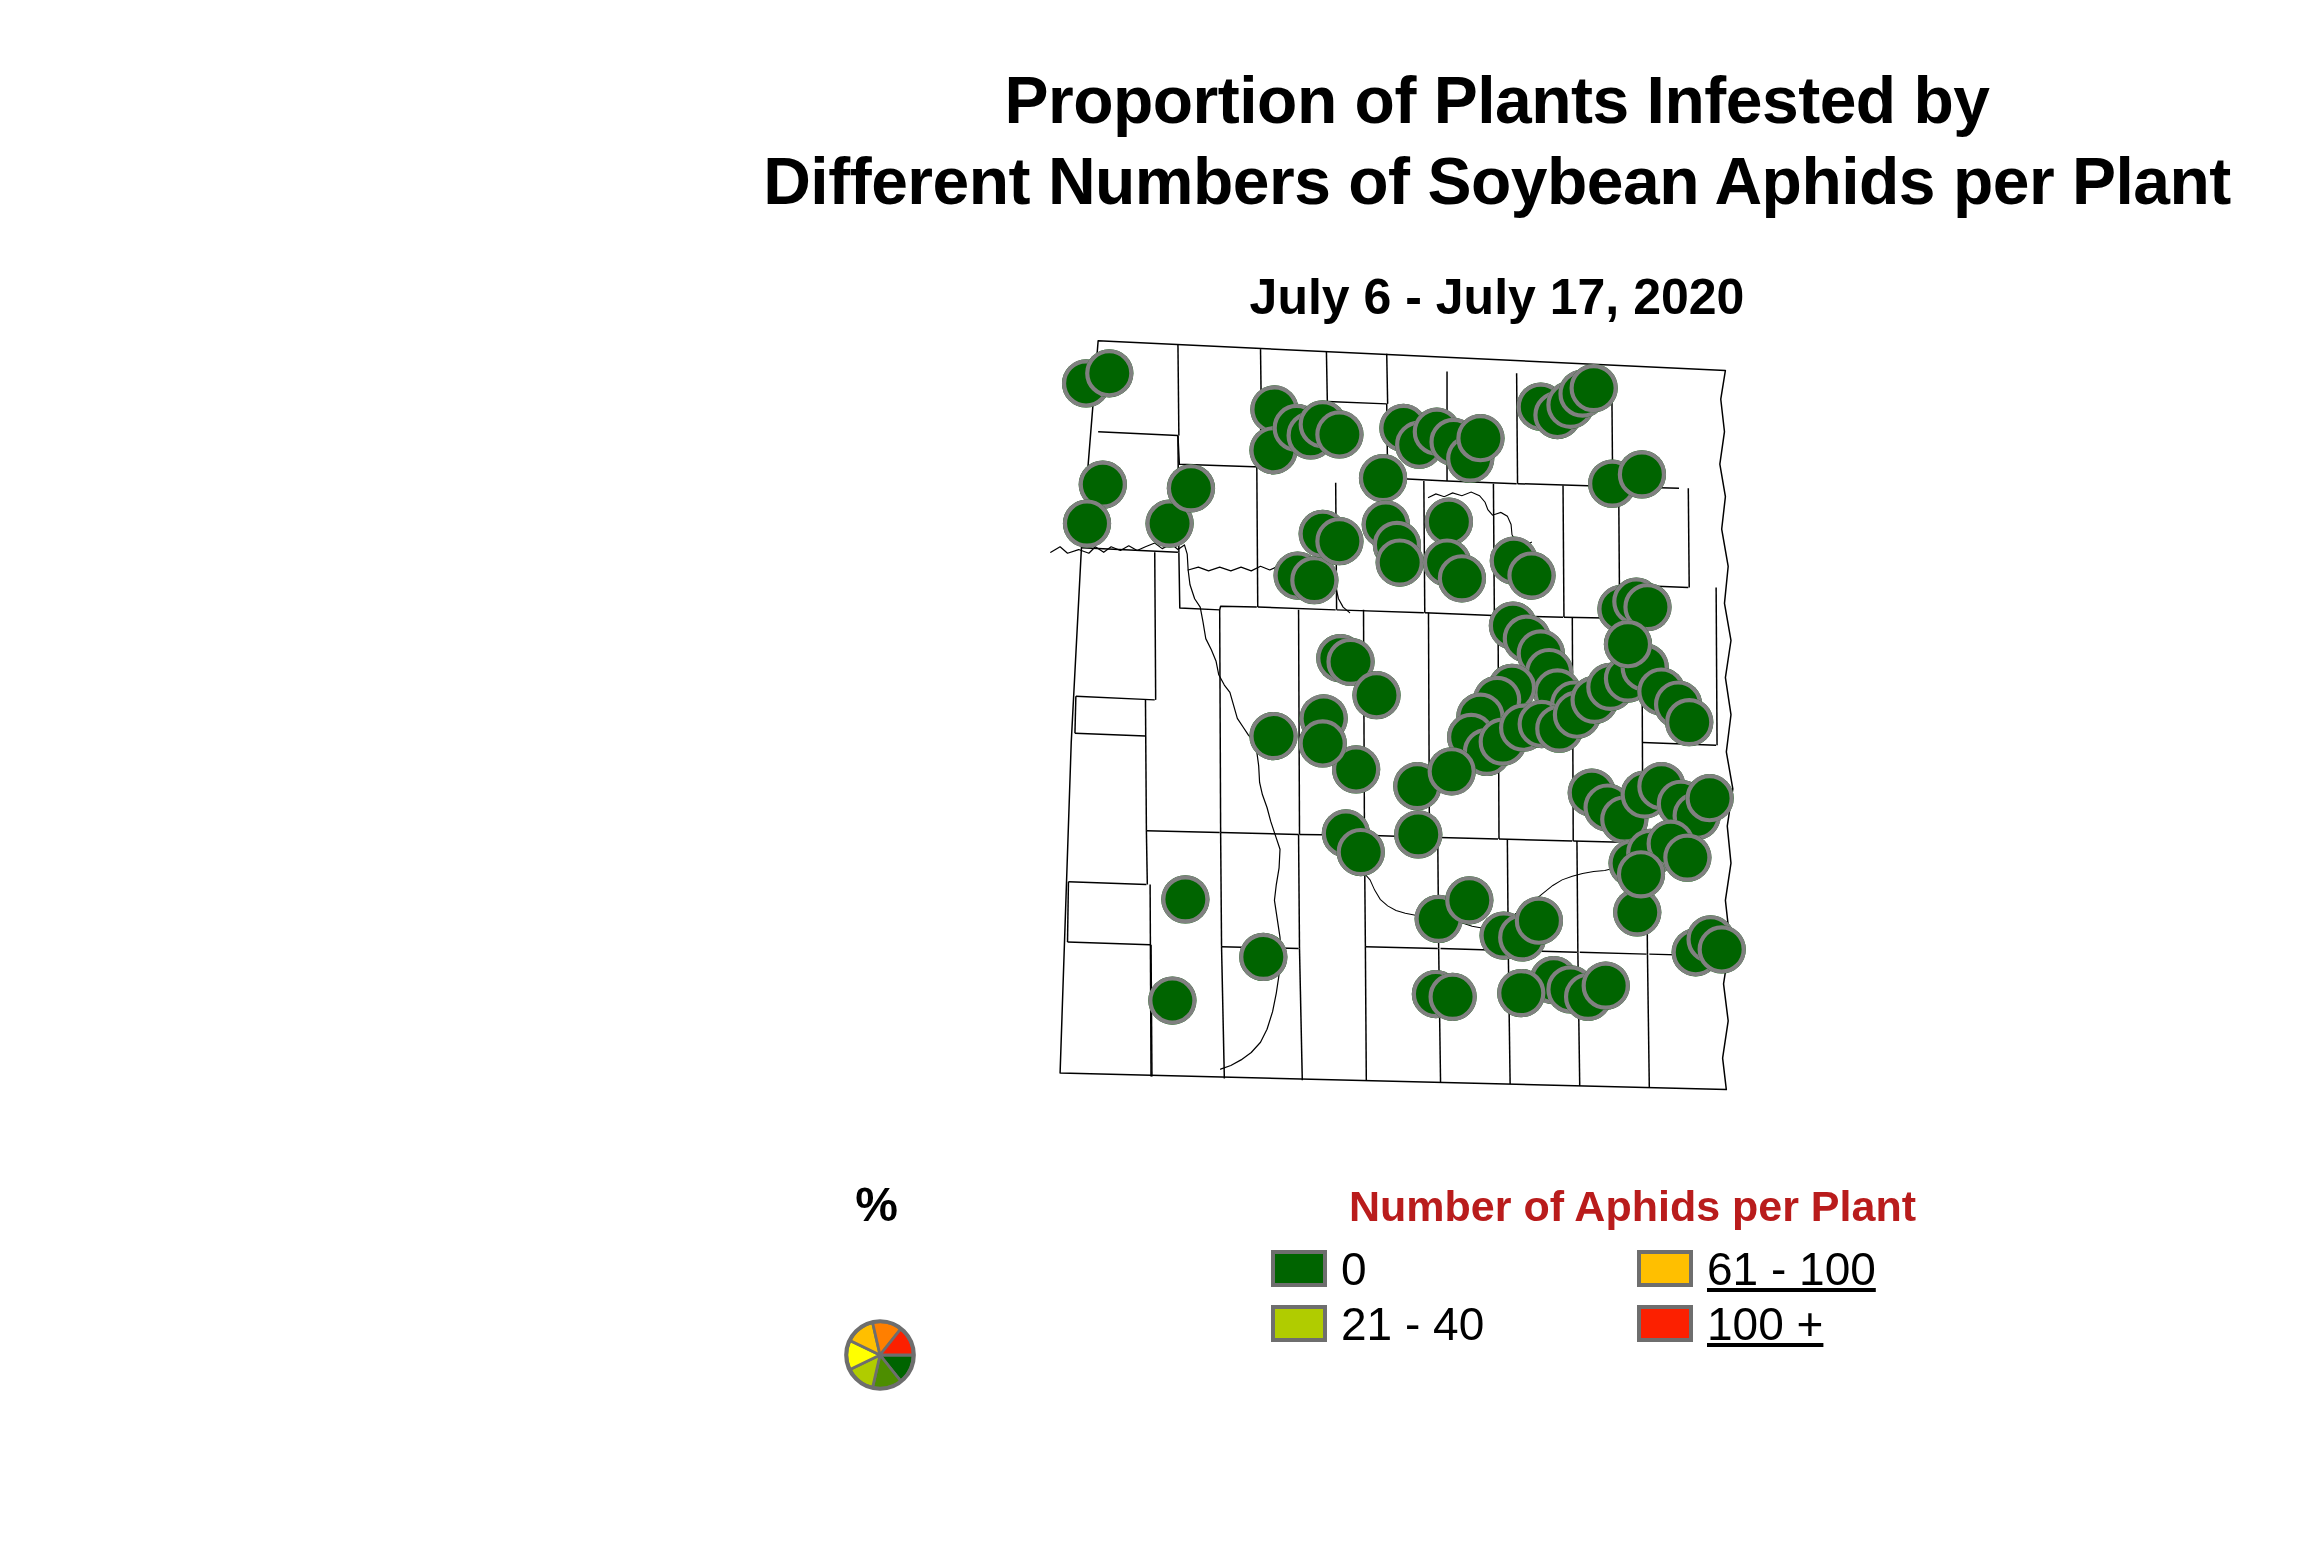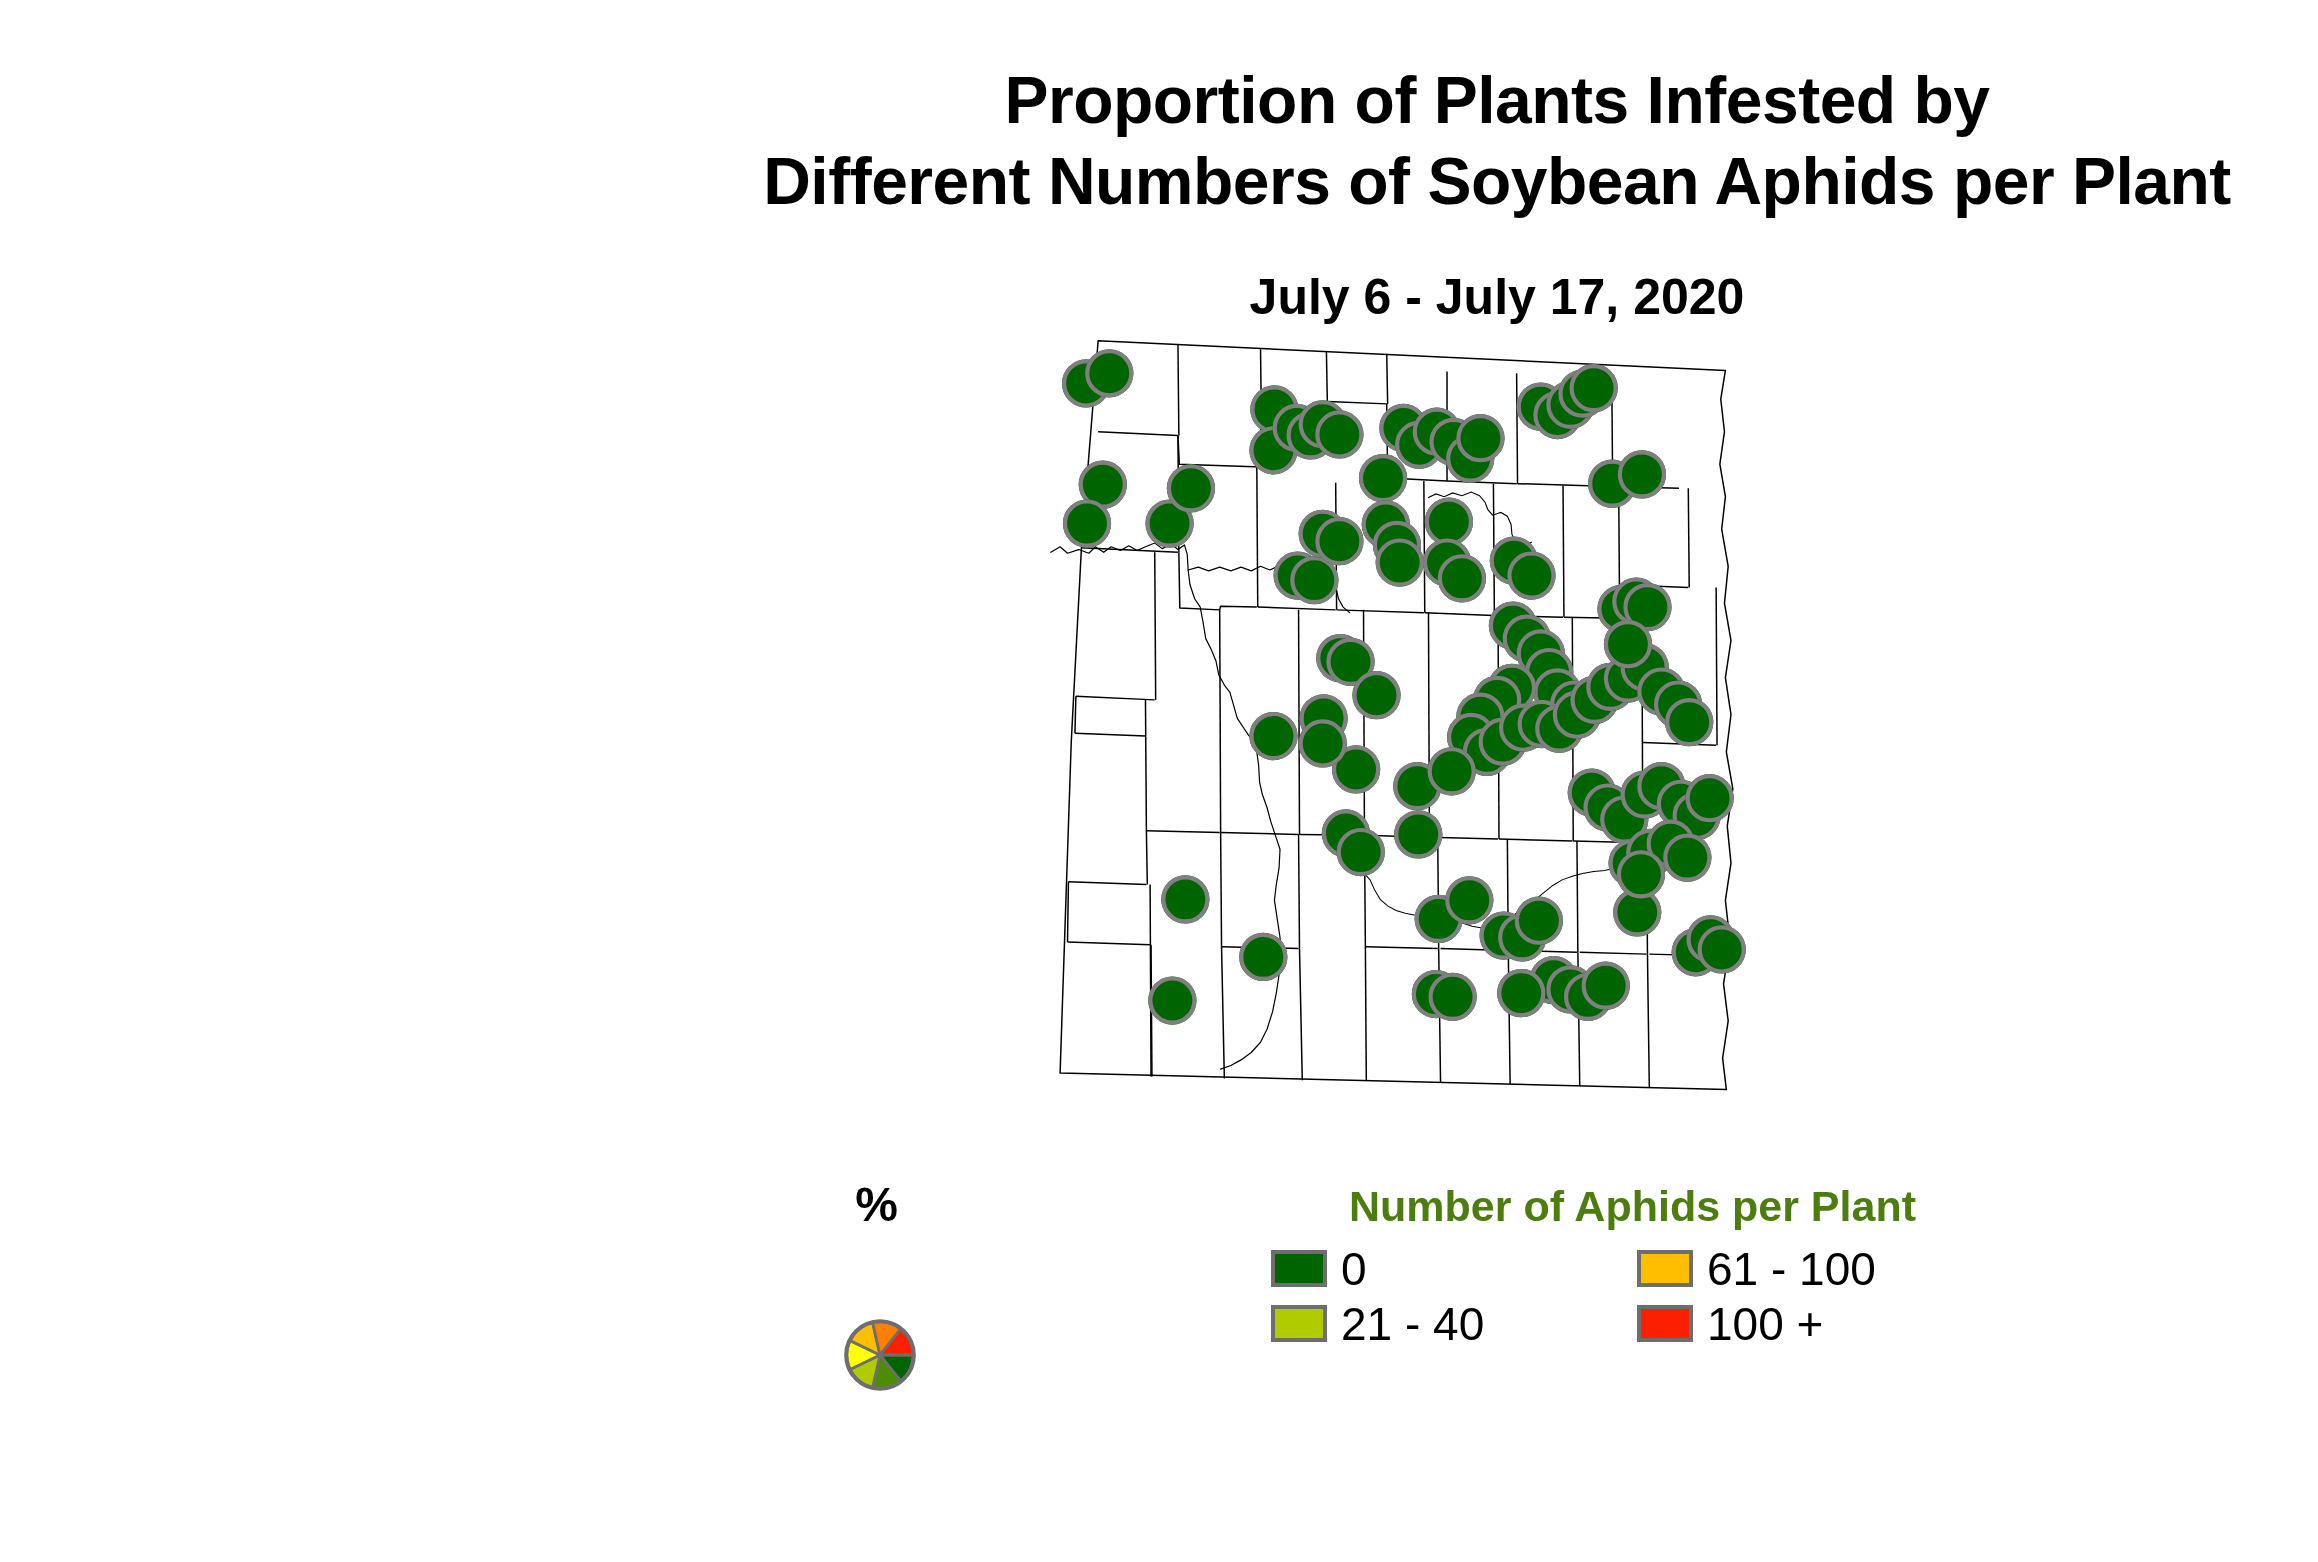--- a/index.html
+++ b/index.html
@@ -76,33 +76,33 @@
   
   #legend {
     position: absolute;
     left: 1271px;
     top: 1182px;
     width: 723px;
   }
   #legend-title {
     font-size: 43px;
     font-weight: bold;
-    color: #4d7c0f;
+    color: #b91c1c;
     text-align: center;
     white-space: nowrap;
     margin-bottom: 10.2px;
   }
   #legend-cols {
     display: flex;
     flex-direction: row;
     align-items: flex-start;
   }
   .legend-col { display: flex; flex-direction: column; }
   .legend-col.col-1 { width: 366px; }
-  .legend-col.col-2 { width: 352px; }
+  .legend-col.col-2 { width: 352px; text-decoration: underline; }
   .legend-item {
     display: flex;
     flex-direction: row;
     align-items: center;
     height: 55px;
   }
   .swatch {
     width: 48px;
     height: 29px;
     border: 4.2px solid #6e6e6e;

